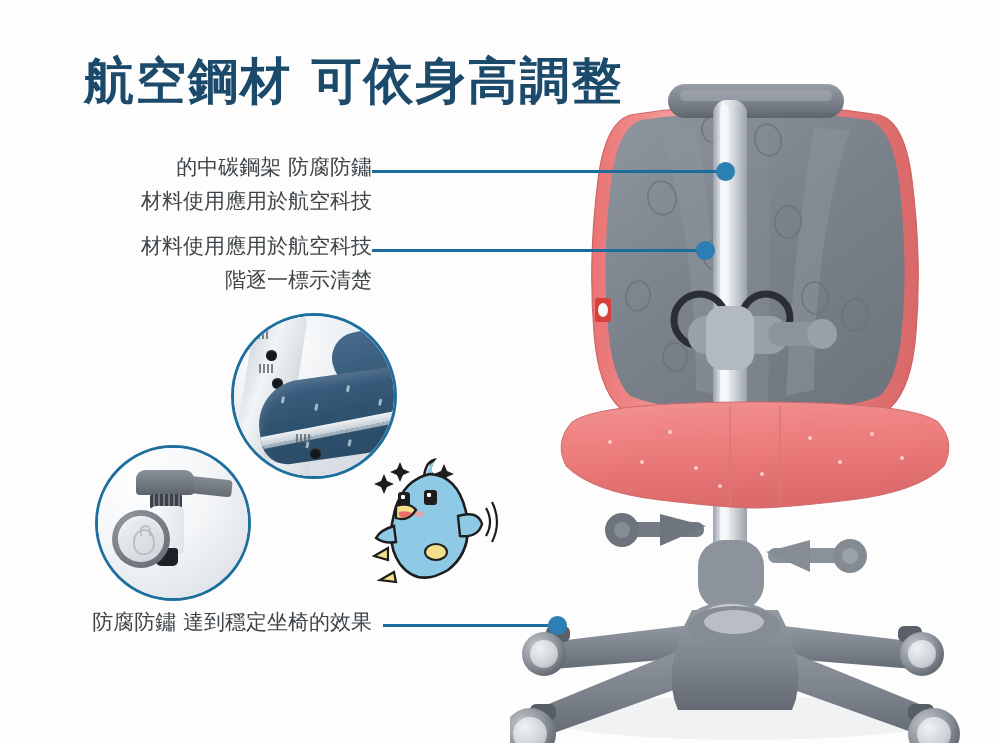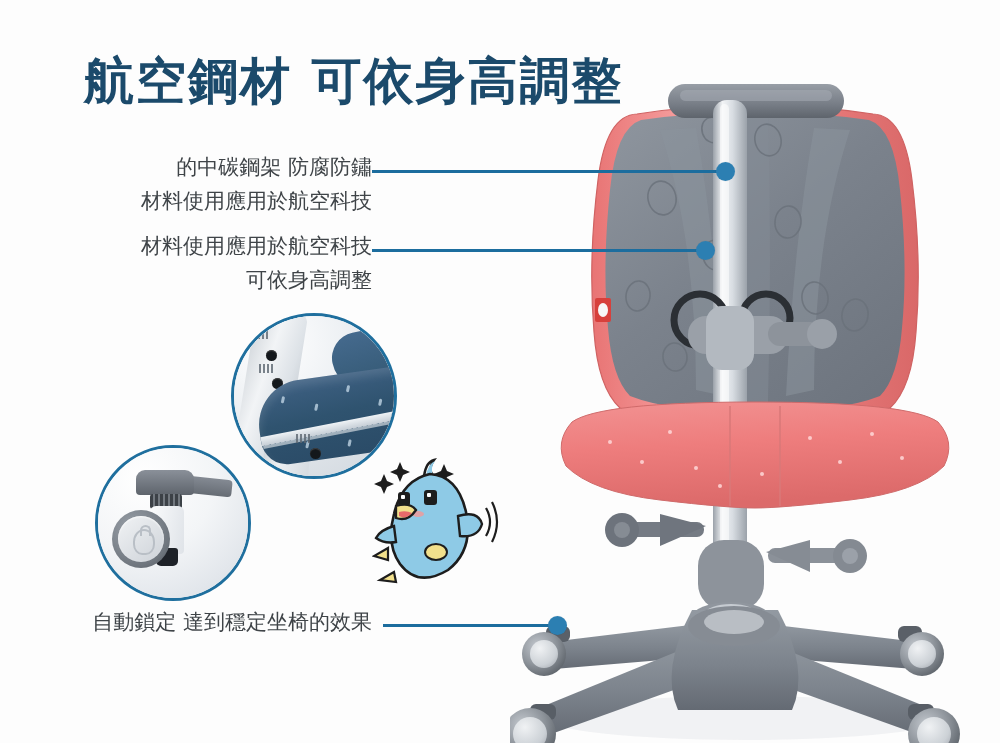--- a/index.html
+++ b/index.html
@@ -351,27 +351,27 @@
 
   <div class="callout c1">
     <div>的中碳鋼架 防腐防鏽</div>
     <div>材料使用應用於航空科技</div>
   </div>
   <div class="leader" style="left:372px;top:170px;width:356px;"></div>
   <div class="dot" style="left:716px;top:162px;"></div>
 
   <div class="callout c2">
     <div>材料使用應用於航空科技</div>
-    <div>可依身高調整</div>
+    <div>階逐一標示清楚</div>
   </div>
   <div class="leader" style="left:372px;top:249px;width:336px;"></div>
   <div class="dot" style="left:696px;top:241px;"></div>
 
   <div class="callout c3">
-    <div>自動鎖定 達到穩定坐椅的效果</div>
+    <div>防腐防鏽 達到穩定坐椅的效果</div>
   </div>
   <div class="leader" style="left:383px;top:624px;width:175px;"></div>
   <div class="dot" style="left:548px;top:616px;"></div>
 
   <div class="inset" id="inset-height">
     <div class="bg"></div>
     <div class="column"></div>
     <div class="column2"></div>
     <div class="tickmark" style="left:20px;top:14px;"></div>
     <div class="hole" style="left:32px;top:34px;"></div>

